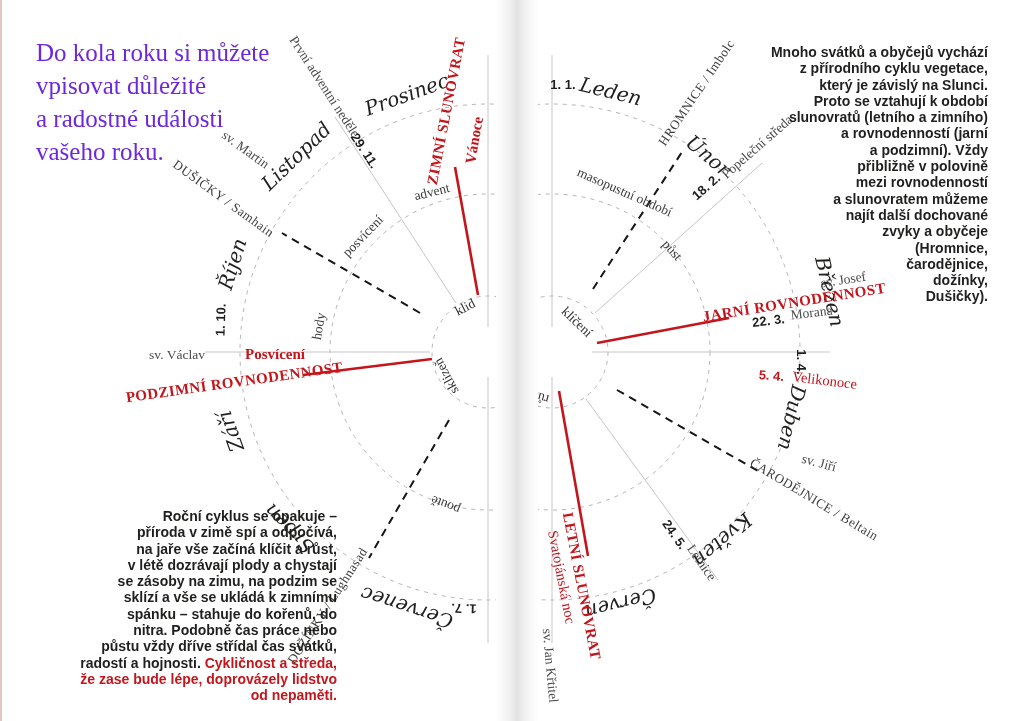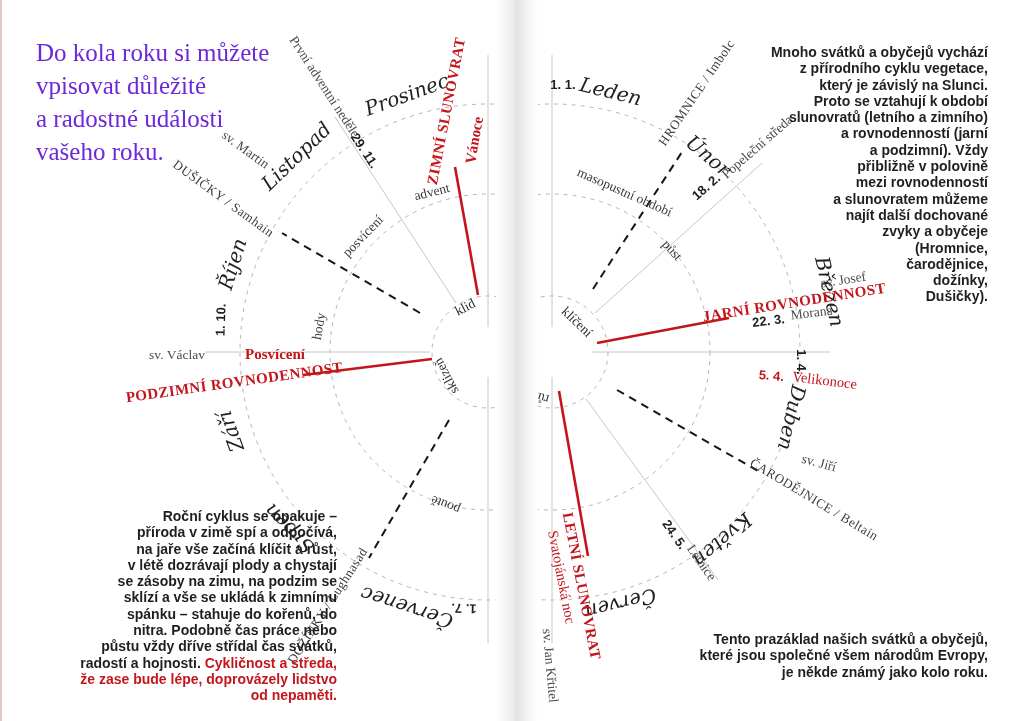--- a/index.html
+++ b/index.html
@@ -176,17 +176,14 @@
 přibližně v polovině
 mezi rovnodenností
 a slunovratem můžeme
 najít další dochované
 zvyky a obyčeje
 (Hromnice,
 čarodějnice,
 dožínky,
 Dušičky).</div>
 
-  <div id="para-bottom-right" class="abs para">Tento prazáklad našich svátků a obyčejů,
-které jsou společné všem národům Evropy,
-je někde známý jako kolo roku.</div>
 
 </div>
 
 </body></html>

